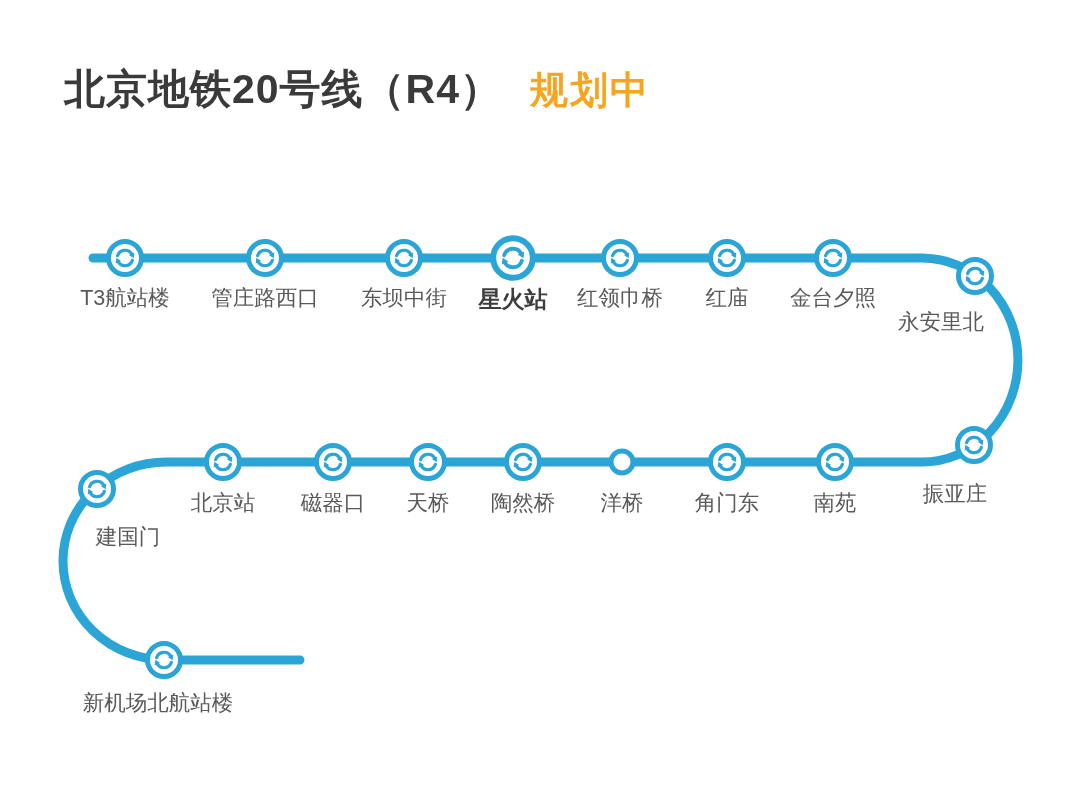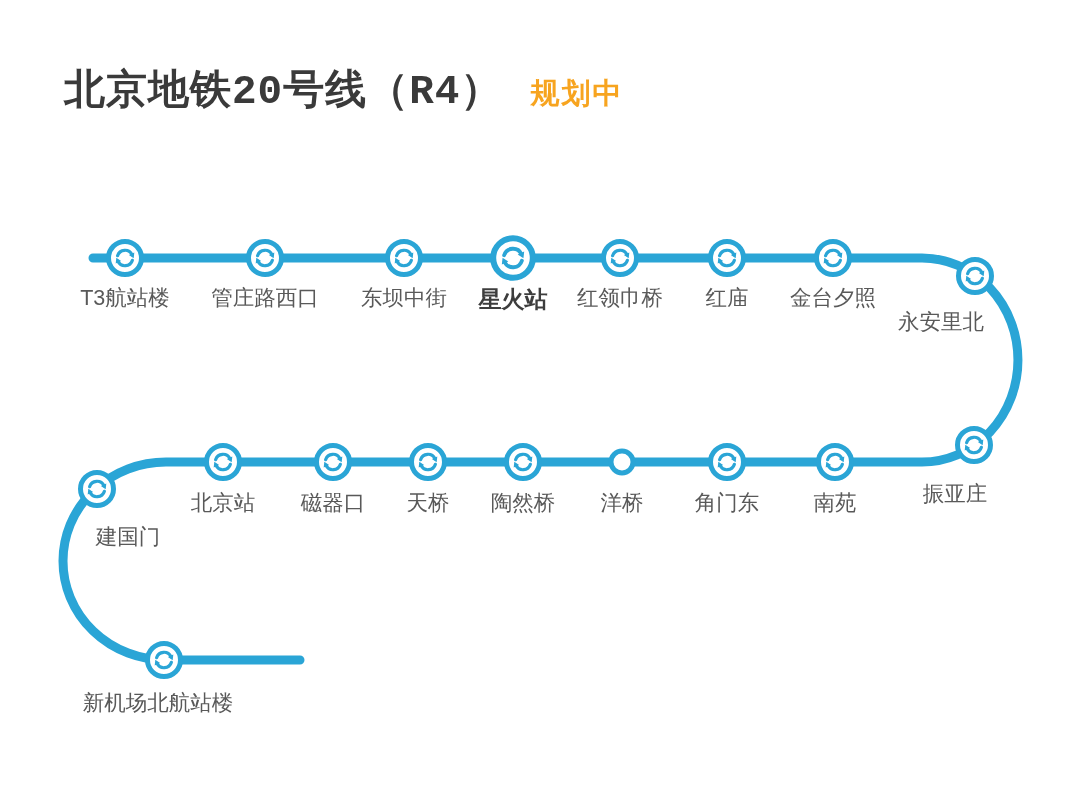--- a/index.html
+++ b/index.html
@@ -1,22 +1,22 @@
 <!DOCTYPE html>
 <html><head>
 <meta charset="utf-8">
 <style>
   html,body{margin:0;padding:0;}
   body{
     width:1080px;height:797px;background:#ffffff;position:relative;overflow:hidden;
     font-family:"Liberation Sans","DejaVu Sans",sans-serif;
   }
   .header{position:absolute;left:64px;top:62px;display:flex;align-items:baseline;white-space:nowrap;}
-  .page-title{font-size:41px;font-weight:700;color:#3a3a3a;letter-spacing:1px;margin:0;font-family:Liberation Mono, monospace;}
-  .status{font-size:29px;font-weight:600;color:#f7a41f;margin-left:28px;letter-spacing:2px;}
+  .page-title{font-size:41px;font-weight:700;color:#3a3a3a;letter-spacing:1px;margin:0;}
+  .status{font-size:38px;font-weight:600;color:#f7a41f;margin-left:28px;letter-spacing:2px;}
   #map{position:absolute;left:0;top:0;}
   #map text{font-family:"Liberation Sans","DejaVu Sans",sans-serif;}
 </style>
 </head>
 <body style="background: rgb(255, 255, 255);">
 
 <div class="page">
   <div class="header">
     <h1 class="page-title" style="color: rgb(58, 58, 58);">北京地铁20号线（R4）</h1>
     <span class="status" style="color: rgb(247, 164, 31);">规划中</span>

